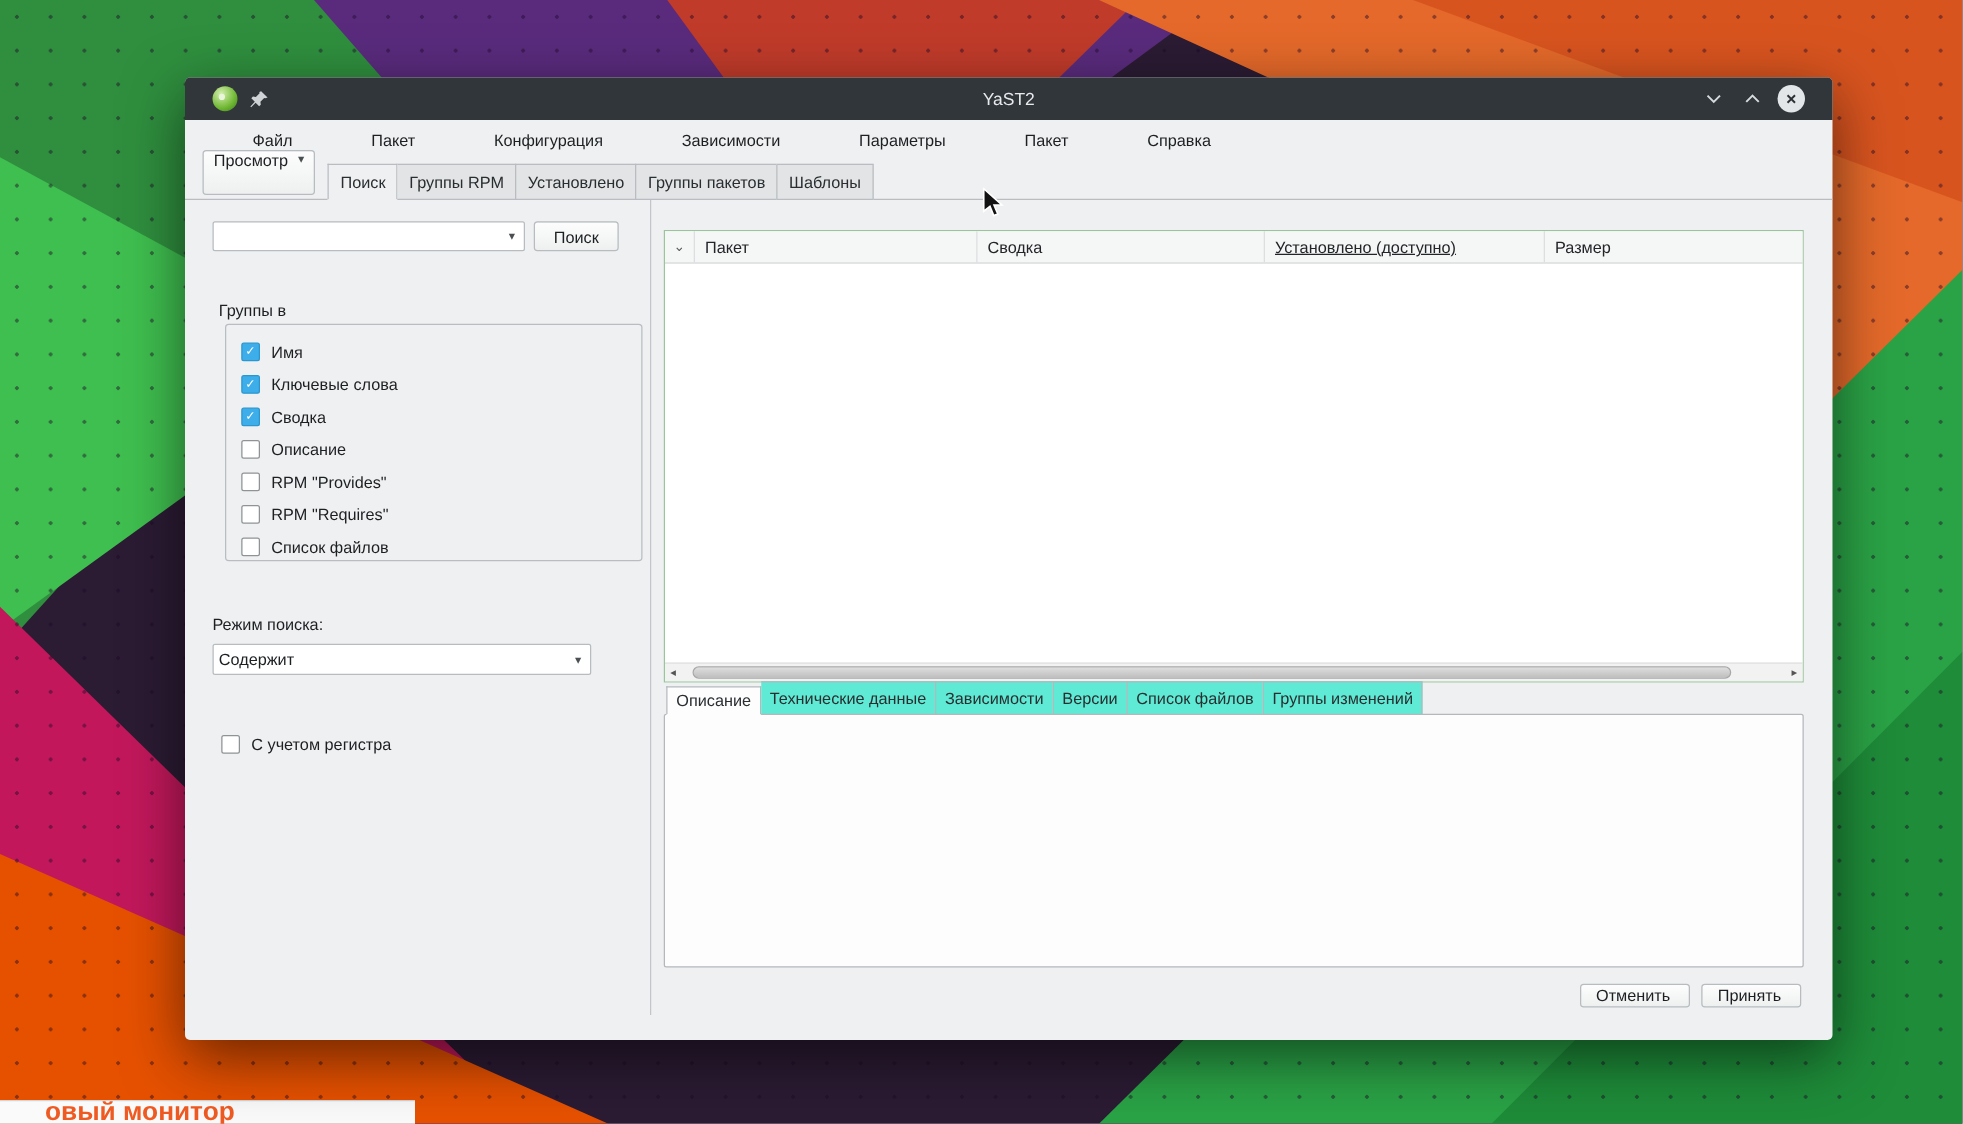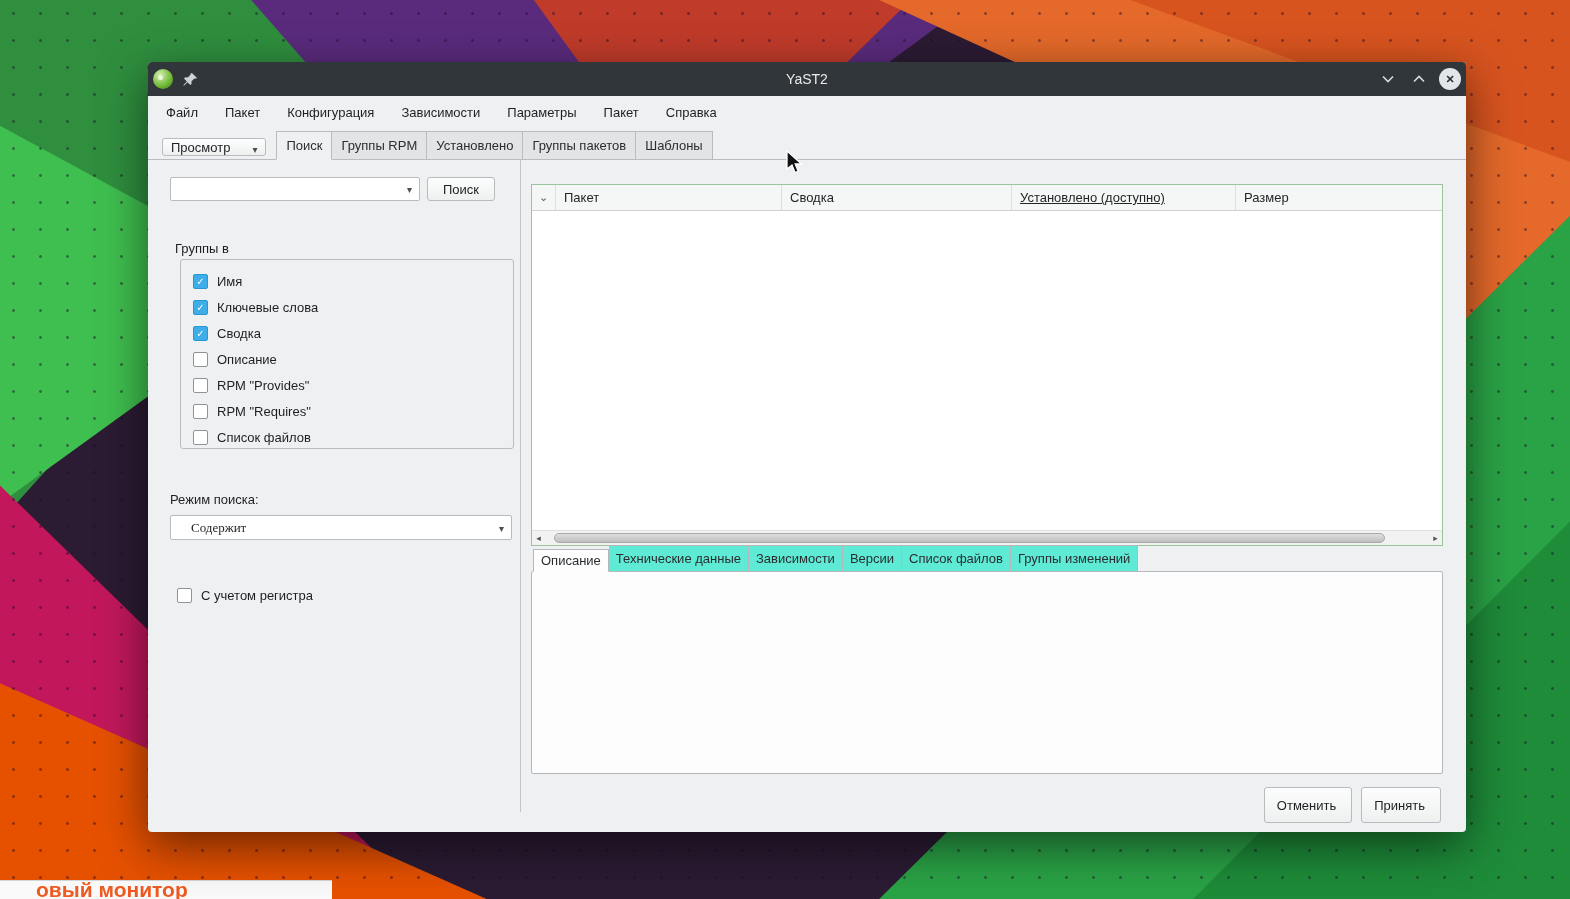--- a/index.html
+++ b/index.html
@@ -27,40 +27,40 @@
   
   .bottom-window { position:absolute; left:0; bottom:0; width:332px; height:19px;
                    background:#fafafa; border-top:1px solid #d5d5d5; overflow:hidden;padding-left:32px; }
   .bottom-window span { display:block; margin:-3px 0 0 4px; color:#ef5a22; font-size:21px; font-weight:bold; }
 
   
   .window { position:absolute; left:148px; top:62px; width:1318px; height:770px;
             background:#eff0f1; border-radius:4px; box-shadow:0 14px 48px rgba(0,0,0,.55); }
 
   .titlebar { position:absolute; left:0; top:0; right:0; height:34px; background:#31363b;
-              border-radius:4px 4px 0 0; display:flex; align-items:center; padding:0 5px; }
+              border-radius:4px 4px 0 0; display:flex; align-items:center; padding:0 22px; }
   .tb-left { display:flex; align-items:center; gap:10px; }
   .app-icon { width:20px; height:20px; border-radius:50%;
               background:radial-gradient(circle at 35% 30%, #d4efae, #6cb52f 62%, #3c7a22); position:relative; }
   .app-icon::after { content:""; position:absolute; left:5px; top:6px; width:5px; height:5px;
                      border-radius:50%; background:#eaf6dc; }
   .pin-btn { display:flex; align-items:center; }
   .tb-title { position:absolute; left:0; right:0; text-align:center; color:#e8eaec; font-size:14px; pointer-events:none; }
   .tb-right { margin-left:auto; display:flex; align-items:center; gap:9px; }
   .tb-btn { width:22px; height:22px; display:flex; align-items:center; justify-content:center; }
   .close-circle { width:22px; height:22px; border-radius:50%; background:#e3e6e8; color:#2b3035;
                   display:flex; align-items:center; justify-content:center; font-size:11px; font-weight:bold; }
 
   .menubar { position:absolute; left:0; top:34px; right:0; height:33px; display:flex;
              align-items:center; gap:27px; padding:0 18px; font-size:13px; color:#1d2023; }
-  .menu-item { cursor:default; }
+  .menu-item { cursor:default;margin-left:36px; }
 
   .tabrow { position:absolute; left:0; top:67px; right:0; height:31px; display:flex; align-items:flex-end;
             border-bottom:1px solid #b9bdc1; padding:0 0 0 14px; }
-  .view-btn { height:18px; margin-bottom:3px; margin-right:10px; display:flex; align-items:flex-end; gap:22px;
+  .view-btn { height:36px; margin-bottom:3px; margin-right:10px; display:flex; align-items:flex-start; gap:8px;
               padding:0 8px; font-size:13px; background:linear-gradient(#fdfdfd,#eef0f0);
               border:1px solid #b6bcc0; border-radius:3px; color:#1d2023; }
   .view-btn .arr { font-size:10px; color:#4a4f52; }
   .tabs { display:flex; align-items:flex-end; height:100%; }
   .tab { height:29px; display:flex; align-items:center; padding:0 9px; font-size:13px; color:#2a2e31;
          background:#e2e4e5; border:1px solid #b9bdc1; border-right:none; margin-bottom:-1px; }
   .tab:last-child { border-right:1px solid #b9bdc1; }
   .tab.active { height:29px; background:#eff0f1; border-bottom:1px solid #eff0f1; border-right:1px solid #b9bdc1; }
   .tab.active + .tab { border-left:none; }
 
@@ -80,21 +80,21 @@
   .search-btn { position:absolute; left:264px; top:17px; height:24px; }
   .plabel { position:absolute; font-size:13px; color:#1d2023; }
   .search-in-label { left:12px; top:81px; }
   .groupbox { position:absolute; left:17px; top:99px; width:334px; height:190px;
               border:1px solid #b9bdc1; border-radius:3px; padding:8px 0 0 12px; }
   .check-row { display:flex; align-items:center; gap:9px; height:26px; font-size:13px; color:#1d2023; }
   .checkbox { width:15px; height:15px; border:1px solid #8e9396; border-radius:2px; background:#fff;
               display:inline-flex; align-items:center; justify-content:center; font-size:10px; color:#fff; flex:none; }
   .checkbox.checked { background:#3daee9; border-color:#2a97cf; }
   .mode-label { left:7px; top:332px; }
-  .mode-combo { position:absolute; left:7px; top:355px; width:342px; height:25px; padding-left:20px;font-family:Liberation Serif, serif; }
+  .mode-combo { position:absolute; left:7px; top:355px; width:303px; height:25px; padding-left:4px; }
   .case-row { position:absolute; left:14px; top:422px; }
 
   
   .right-panel { position:absolute; left:383px; top:0; right:23px; bottom:0; }
   .pkg-table { position:absolute; left:0; top:24px; right:0; height:362px;
                border:1px solid #9cc49c; background:#fff; }
   .thead { display:flex; height:26px; background:#f5f6f6; border-bottom:1px solid #cfd1d2; }
   .hcell { display:flex; align-items:center; padding:0 8px; font-size:13px; color:#232629;
            border-right:1px solid #dcdedf; overflow:hidden; white-space:nowrap; }
   .hcell.c0 { width:24px; justify-content:center; color:#555; font-size:11px; padding:0; }
@@ -113,21 +113,21 @@
   .detail-tabs { position:absolute; left:2px; top:389px; display:flex; align-items:flex-end; height:23px; z-index:2; }
   .dtab { height:27px; display:flex; align-items:center; padding:0 7px; font-size:13px; color:#2a2e31;
           background:#5eead4; border:1px solid #b4b8bb; border-right:none; }
   .dtab:last-child { border-right:1px solid #b4b8bb; }
   .dtab.active { height:23px; background:#fdfdfd; border-bottom:1px solid #fdfdfd; border-right:1px solid #b4b8bb; }
   .dtab.active + .dtab { border-left:none; }
   .detail-box { position:absolute; left:0; top:411px; right:0; height:203px; background:#fdfdfd;
                 border:1px solid #b4b8bb; border-radius:2px; }
 
   .action-row { position:absolute; right:2px; top:627px; display:flex; gap:9px; }
-  .action-row .btn { height:36px;padding-left:12px; }
+  .action-row .btn { height:19px;padding-left:12px; }
 
   
   .cursor { position:absolute; left:784px; top:150px; z-index:50; pointer-events:none; }
 </style>
 </head>
 <body>
 
 <div class="desktop">
   <div class="shape s1"></div>
   <div class="shape s3"></div>

